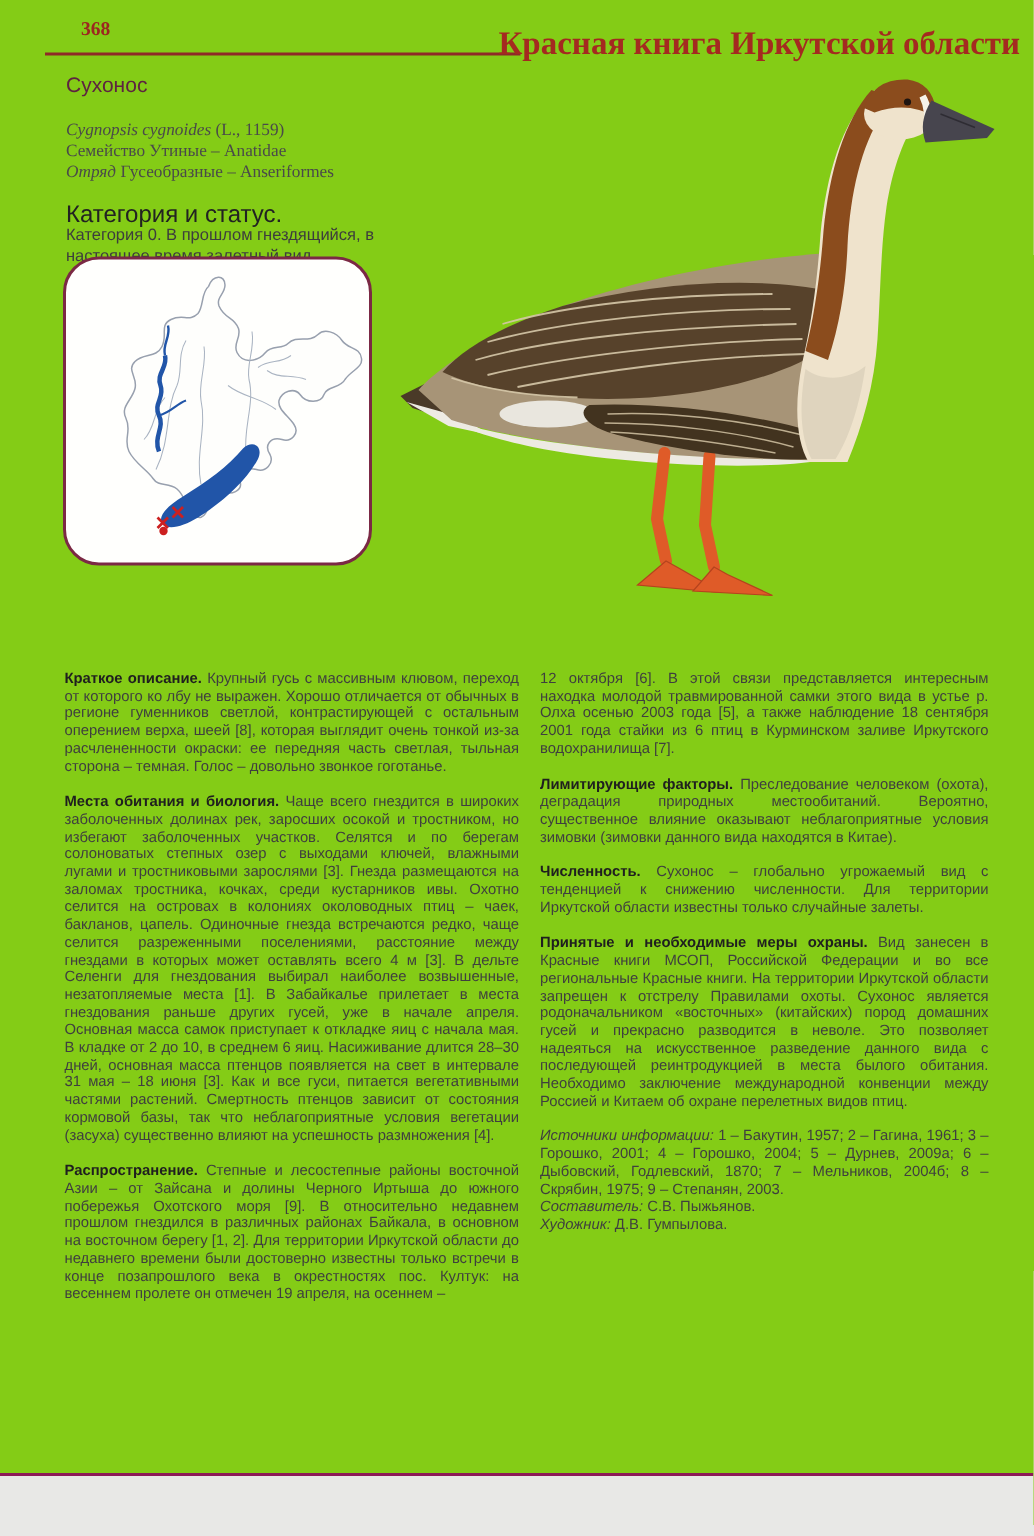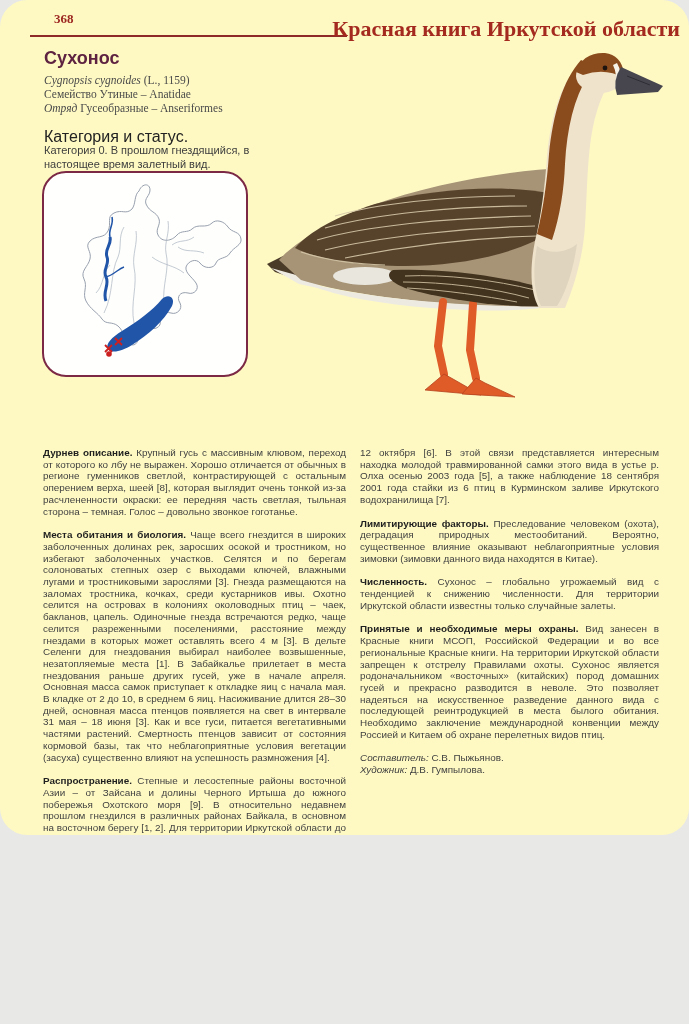--- a/index.html
+++ b/index.html
@@ -1,30 +1,29 @@
 <!DOCTYPE html>
 <html><head>
 <meta charset="utf-8">
 <style>
   html,body{margin:0;padding:0;}
   body{background:#e8e8e6;}
   .page{
-    position:relative; width:689px; height:835px; overflow:hidden;
-    background:#fef9c3;
+    position:relative; width:689px; height:984px; overflow:hidden;
+    background:#84cc16;
     font-family:"Liberation Sans", sans-serif;
     color:#3d3d3d;
-    border-radius:27px;
   }
   
   .page-number{position:absolute;left:54px;top:11px;font-family:"Liberation Serif",serif;font-weight:bold;font-size:13px;color:#9c2620;}
   .header-rule{position:absolute;left:30px;top:35px;width:317px;height:2px;background:#8e2a28;}
   .book-title{position:absolute;right:9px;top:16px;font-family:"Liberation Serif",serif;font-weight:bold;font-size:22px;color:#a42a20;white-space:nowrap;}
   
   .species{position:absolute;left:44px;top:48px;width:250px;}
-  .sp-name{font-weight:bold;font-size:18px;color:#5e2340;margin-bottom:4px;}
+  .sp-name{font-weight:normal;font-size:14px;color:#5e2340;margin-bottom:16px;}
   .sp-line{font-family:"Liberation Serif",serif;font-size:11.5px;color:#4a4a4a;line-height:14px;}
   .sp-line i{font-style:italic;}
   .cat-head{font-weight:normal;font-size:16px;color:#222;margin-top:15px;line-height:14px;}
   .cat-text{font-size:11px;line-height:13.5px;width:235px;color:#3d3d3d;}
   
   .map-box{position:absolute;left:42px;top:171px;width:202px;height:202px;border:2px solid #7b2944;border-radius:24px;background:#fffffd;overflow:hidden;}
   
   .bird{position:absolute;left:265px;top:46px;width:424px;height:400px;}
   
   .col{position:absolute;top:447px;font-size:9.9px;line-height:11.7px;text-align:justify;color:#3f3f3f;}
@@ -137,31 +136,32 @@
       <path d="M352,17 Q358,27 356,44 L350,42 Q353,29 348,19 Z" fill="#f6f2e8"></path>
 
       <path d="M356,21 L398,40 L393,46 L352,49 Q347,35 356,21 Z" fill="#47454e"></path>
       <path d="M362,30 L385,39" stroke="#2e2c33" stroke-width="1" fill="none"></path>
 
       <circle cx="340" cy="22" r="2.4" fill="#1d1410"></circle>
     </svg>
   </div>
 
   <div class="col col-left">
-    <p><b>Дурнев описание.</b> <span>Крупный гусь с массивным клювом, переход от которого ко лбу не выражен. Хорошо отличается от обычных в регионе гуменников светлой, контрастирующей с остальным оперением верха, шеей [8], которая выглядит очень тонкой из-за расчлененности окраски: ее передняя часть светлая, тыльная сторона – темная. Голос – довольно звонкое гоготанье.</span></p>
+    <p><b>Краткое описание.</b> <span>Крупный гусь с массивным клювом, переход от которого ко лбу не выражен. Хорошо отличается от обычных в регионе гуменников светлой, контрастирующей с остальным оперением верха, шеей [8], которая выглядит очень тонкой из-за расчлененности окраски: ее передняя часть светлая, тыльная сторона – темная. Голос – довольно звонкое гоготанье.</span></p>
     <p><b>Места обитания и биология.</b> <span>Чаще всего гнездится в широких заболоченных долинах рек, заросших осокой и тростником, но избегают заболоченных участков. Селятся и по берегам солоноватых степных озер с выходами ключей, влажными лугами и тростниковыми зарослями [3]. Гнезда размещаются на заломах тростника, кочках, среди кустарников ивы. Охотно селится на островах в колониях околоводных птиц – чаек, бакланов, цапель. Одиночные гнезда встречаются редко, чаще селится разреженными поселениями, расстояние между гнездами в которых может оставлять всего 4 м [3]. В дельте Селенги для гнездования выбирал наиболее возвышенные, незатопляемые места [1]. В Забайкалье прилетает в места гнездования раньше других гусей, уже в начале апреля. Основная масса самок приступает к откладке яиц с начала мая. В кладке от 2 до 10, в среднем 6 яиц. Насиживание длится 28–30 дней, основная масса птенцов появляется на свет в интервале 31 мая – 18 июня [3]. Как и все гуси, питается вегетативными частями растений. Смертность птенцов зависит от состояния кормовой базы, так что неблагоприятные условия вегетации (засуха) существенно влияют на успешность размножения [4].</span></p>
     <p><b>Распространение.</b> <span>Степные и лесостепные районы восточной Азии – от Зайсана и долины Черного Иртыша до южного побережья Охотского моря [9]. В относительно недавнем прошлом гнездился в различных районах Байкала, в основном на восточном берегу [1, 2]. Для территории Иркутской области до недавнего времени были достоверно известны только встречи в конце позапрошлого века в окрестностях пос. Култук: на весеннем пролете он отмечен 19 апреля, на осеннем –</span></p>
   </div>
 
   <div class="col col-right">
     <p>12 октября [6]. В этой связи представляется интересным находка молодой травмированной самки этого вида в устье р. Олха осенью 2003 года [5], а также наблюдение 18 сентября 2001 года стайки из 6 птиц в Курминском заливе Иркутского водохранилища [7].</p>
     <p><b>Лимитирующие факторы.</b> <span>Преследование человеком (охота), деградация природных местообитаний. Вероятно, существенное влияние оказывают неблагоприятные условия зимовки (зимовки данного вида находятся в Китае).</span></p>
     <p><b>Численность.</b> <span>Сухонос – глобально угрожаемый вид с тенденцией к снижению численности. Для территории Иркутской области известны только случайные залеты.</span></p>
     <p><b>Принятые и необходимые меры охраны.</b> <span>Вид занесен в Красные книги МСОП, Российской Федерации и во все региональные Красные книги. На территории Иркутской области запрещен к отстрелу Правилами охоты. Сухонос является родоначальником «восточных» (китайских) пород домашних гусей и прекрасно разводится в неволе. Это позволяет надеяться на искусственное разведение данного вида с последующей реинтродукцией в места былого обитания. Необходимо заключение международной конвенции между Россией и Китаем об охране перелетных видов птиц.</span></p>
     <div class="credits">
+      <p class="src"><i>Источники информации:</i><span> 1 – Бакутин, 1957; 2 – Гагина, 1961; 3 – Горошко, 2001; 4 – Горошко, 2004; 5 – Дурнев, 2009а; 6 – Дыбовский, Годлевский, 1870; 7 – Мельников, 2004б; 8 – Скрябин, 1975; 9 – Степанян, 2003.</span></p>
       <p><i>Составитель:</i><span> С.В. Пыжьянов.</span></p>
       <p><i>Художник:</i><span> Д.В. Гумпылова.</span></p>
     </div>
   </div>
 
   <div class="footer-bar">
     <div class="footer-title">Птицы</div>
   </div>
 
 </div>

